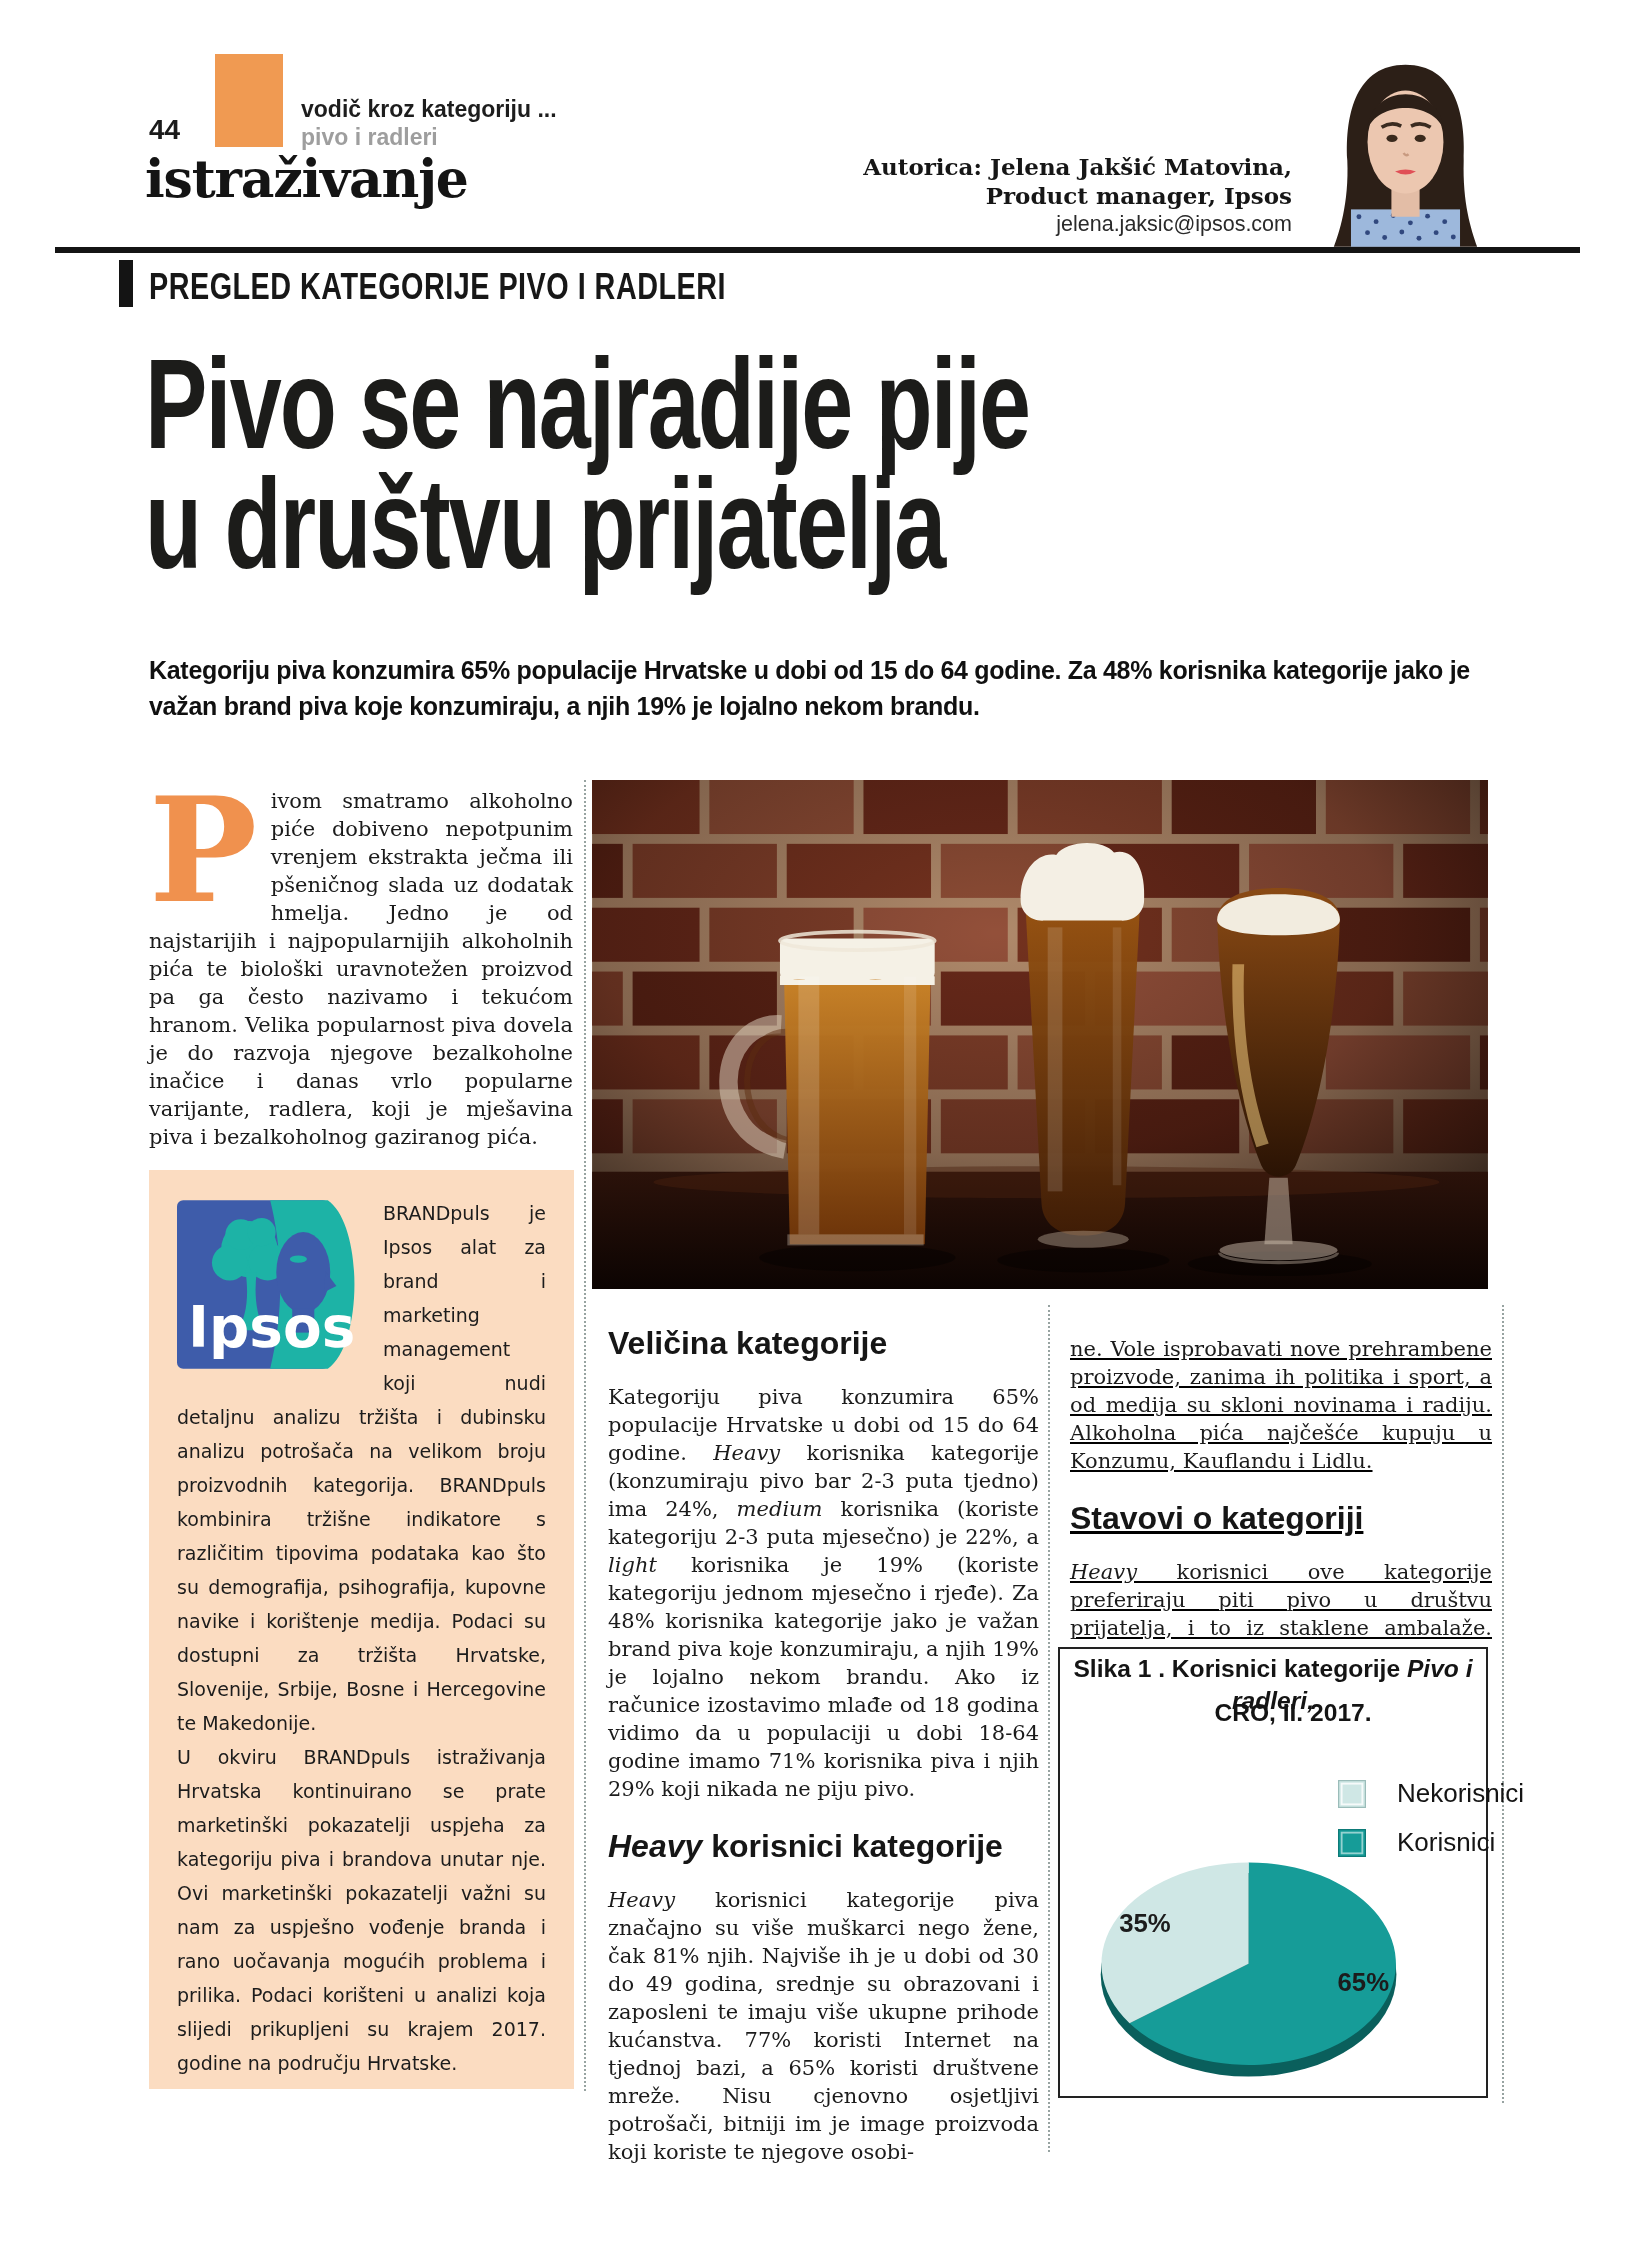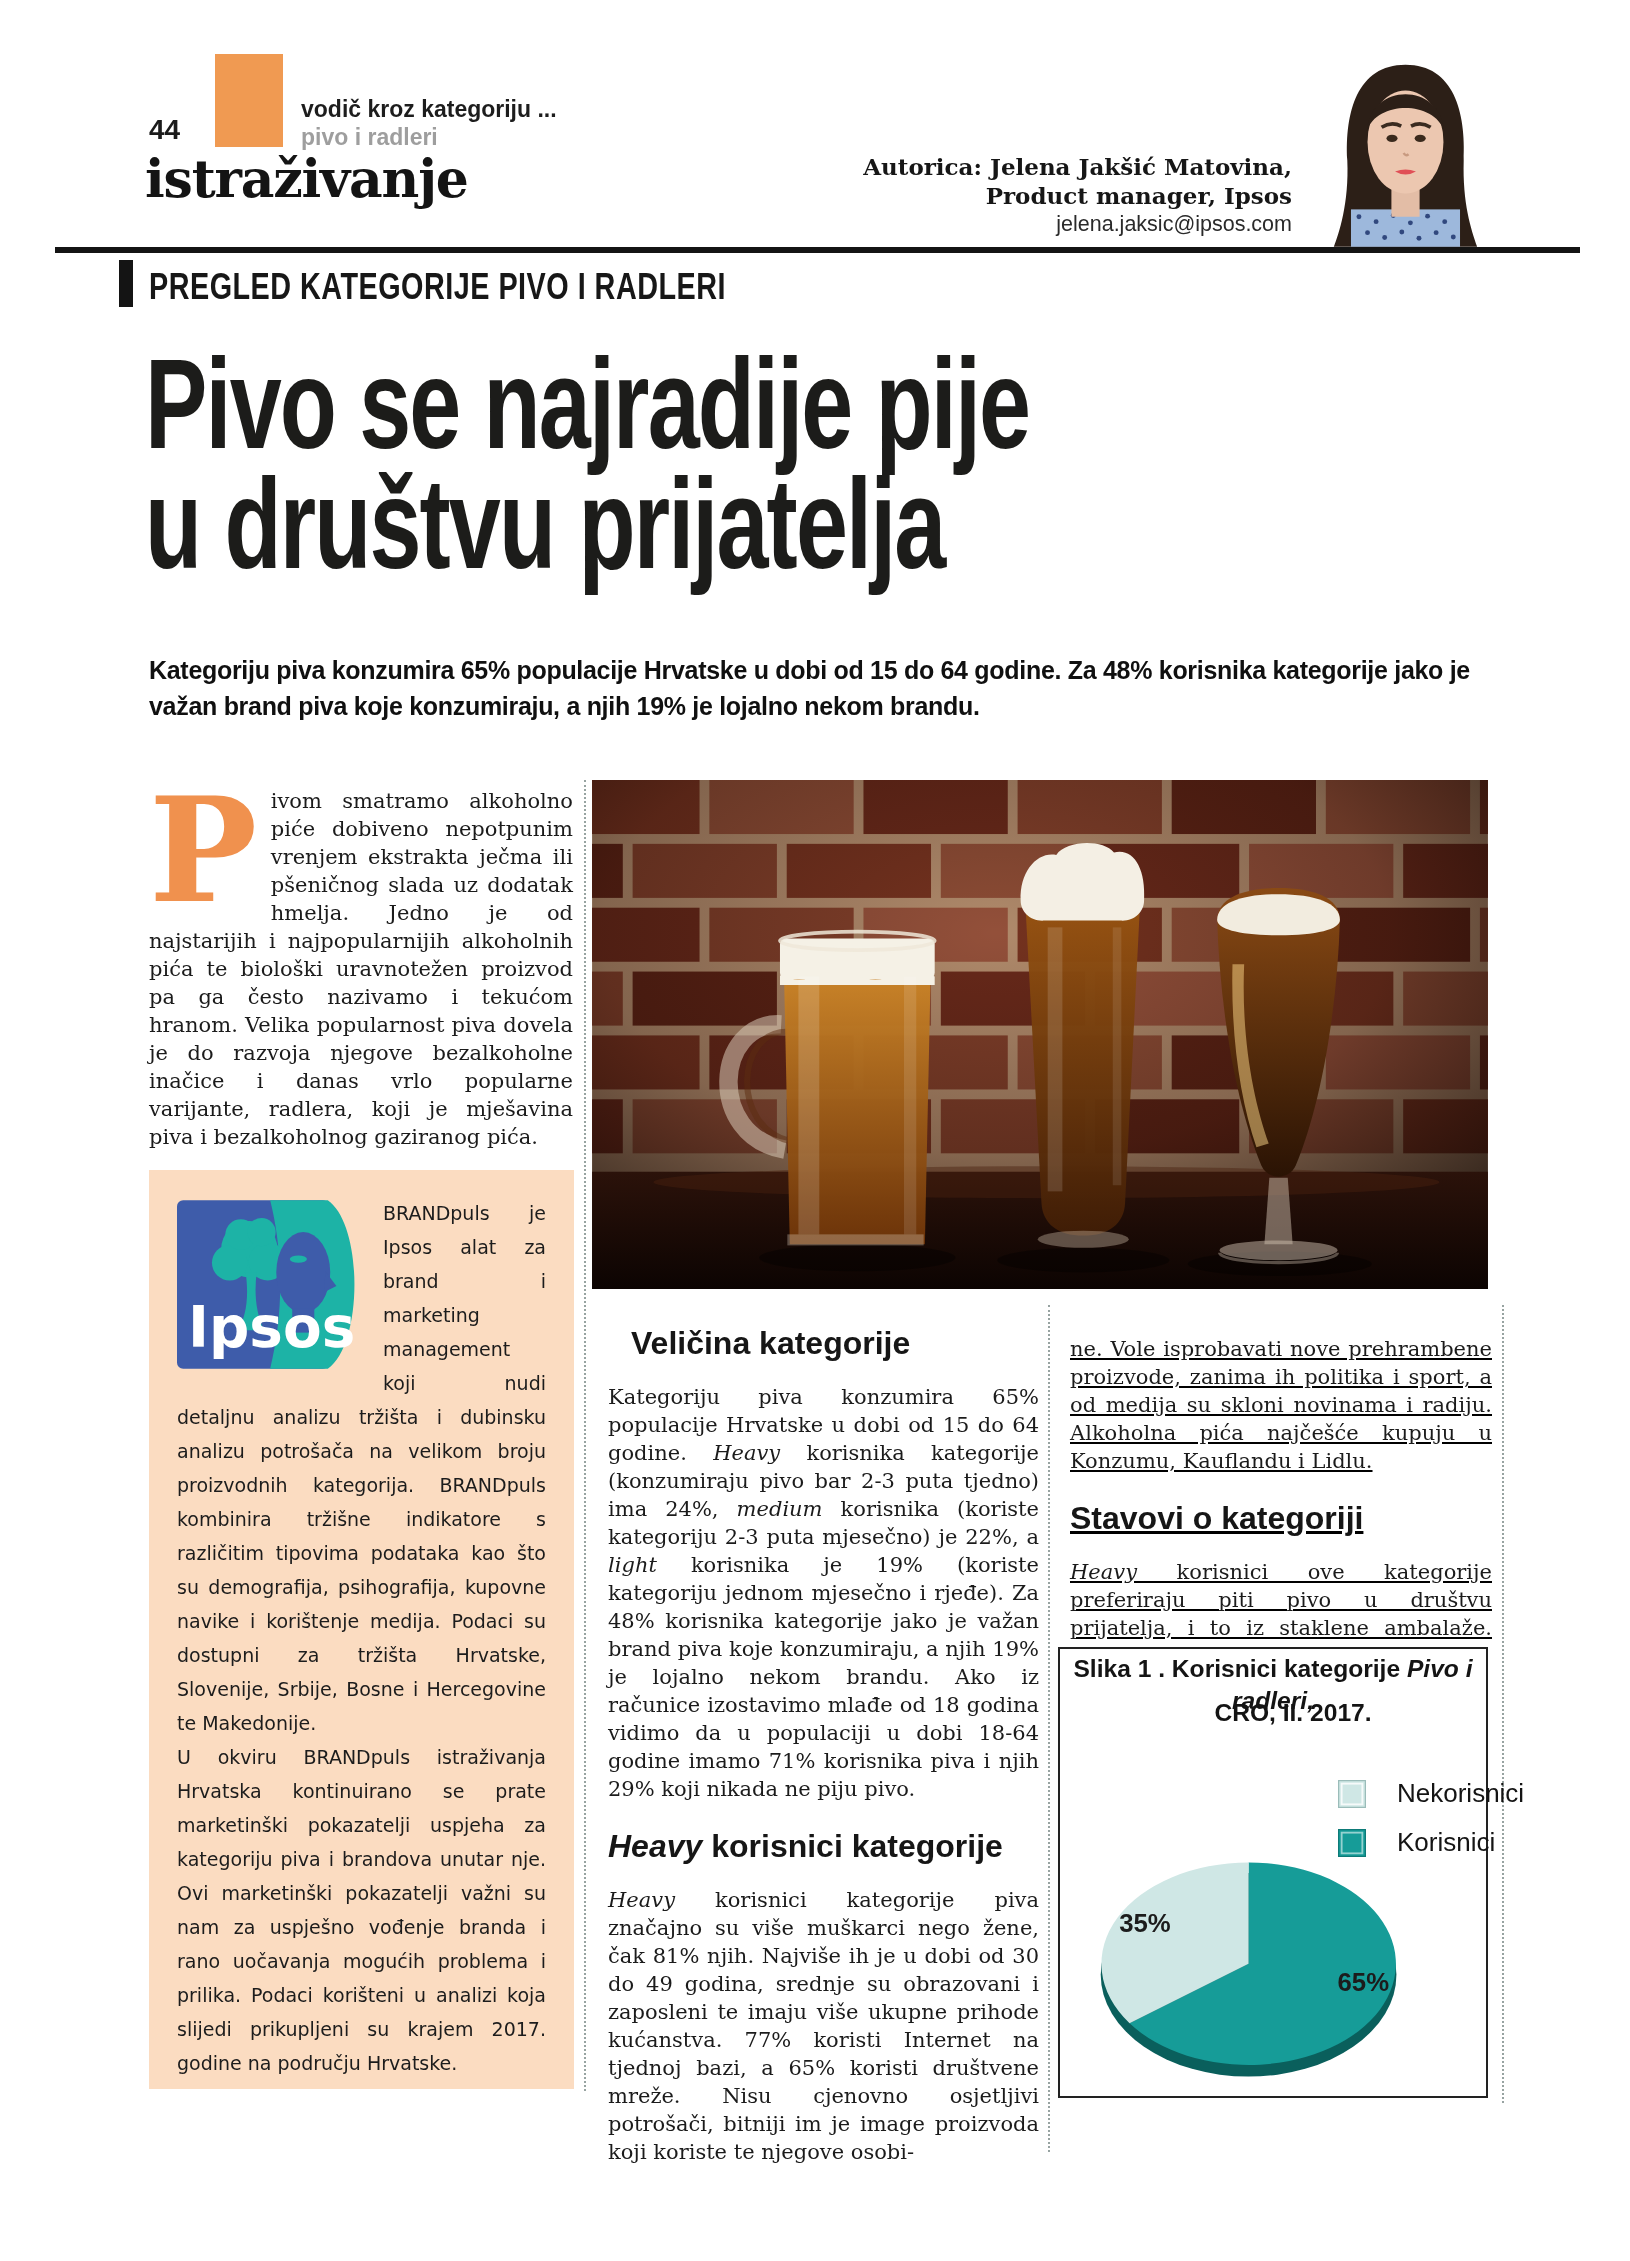--- a/index.html
+++ b/index.html
@@ -19,21 +19,21 @@
   .eyebrow-bar{background:#141414;}
   .eyebrow{font:800 36px "Liberation Sans",sans-serif;color:#171717;transform:scaleX(.8);
            transform-origin:0 0;white-space:nowrap;letter-spacing:0.6px;}
   .headline{font:800 128px/120px "Liberation Sans",sans-serif;color:#1c1c1a;transform:scaleX(.73);
             transform-origin:0 0;white-space:nowrap;letter-spacing:-2.5px;}
   .lead{font:700 25px/36px "Liberation Sans",sans-serif;color:#101010;width:1332px;letter-spacing:-0.3px;}
 
   
   .bodytext,.bodypara{font:400 21px/28px "DejaVu Serif",serif;color:#1b1b1b;text-align:justify;margin:0;}
   .colhead{font:700 32px "Liberation Sans",sans-serif;color:#161616;margin:24.6px 0 21px 0;}
-  .colhead:first-child{margin-top:0;margin-left:23px;}
+  .colhead:first-child{margin-top:0;}
   .dropcap{float:left;font:700 144px/107px "DejaVu Serif",serif;color:#f0914e;margin:9.8px 13.5px 0 0;}
   .dotted{border-left:2.5px dotted #97a3a1;width:0;}
 
   
   .peach{background:#fbdcc1;box-sizing:border-box;padding:26px 28px 0 28px;overflow:hidden;}
   .peach .bodypara{font:400 19px/34px "DejaVu Sans",sans-serif;color:#1c1c1c;}
   .ipsos-logo{float:left;margin:3.7px 16px 13.5px 0;}
 
   
   .chartbox{box-sizing:border-box;border:2.5px solid #222;background:#fff;z-index:5;}

